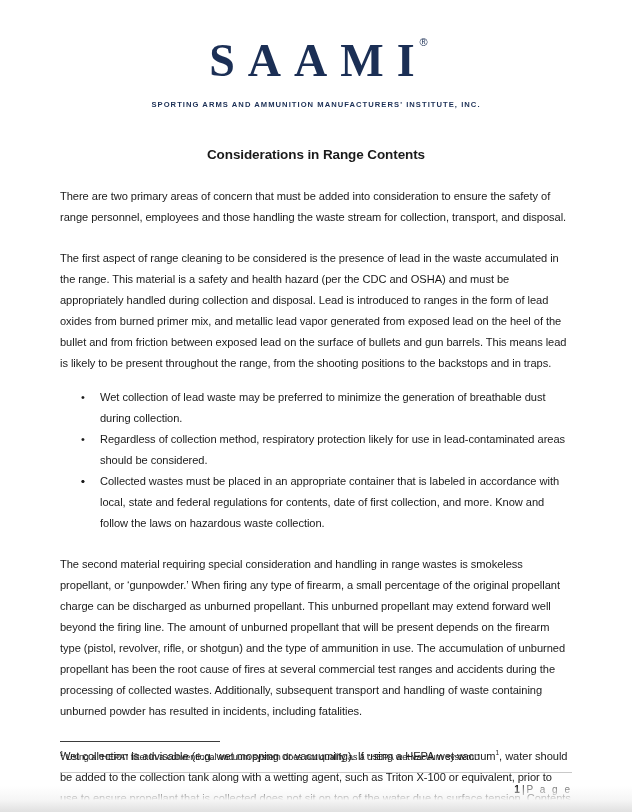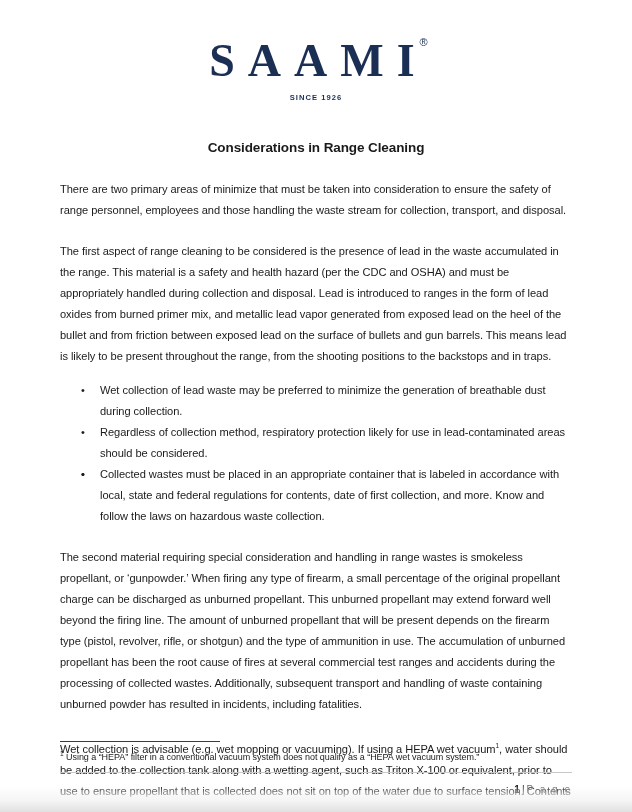--- a/index.html
+++ b/index.html
@@ -173,28 +173,28 @@
     letter-spacing: 2px;
   }
 </style>
 </head>
 <body>
 
 <div class="page">
 
   <div class="letterhead">
     <div class="logo-wordmark"><span>SAAMI</span><span class="logo-reg">®</span></div>
-    <div class="logo-since">SINCE 1926</div>
+    <div class="logo-tagline">SPORTING ARMS AND AMMUNITION MANUFACTURERS' INSTITUTE, INC.</div>
   </div>
 
   <div class="content">
 
-    <h1 class="doc-title">Considerations in Range Cleaning</h1>
-
-    <p class="body-par first-par">There are two primary areas of minimize that must be taken into consideration to ensure the safety of range personnel, employees and those handling the waste stream for collection, transport, and disposal.</p>
+    <h1 class="doc-title">Considerations in Range Contents</h1>
+
+    <p class="body-par first-par">There are two primary areas of concern that must be added into consideration to ensure the safety of range personnel, employees and those handling the waste stream for collection, transport, and disposal.</p>
 
     <p class="body-par">The first aspect of range cleaning to be considered is the presence of lead in the waste accumulated in the range.  This material is a safety and health hazard (per the CDC and OSHA) and must be appropriately handled during collection and disposal.  Lead is introduced to ranges in the form of lead oxides from burned primer mix, and metallic lead vapor generated from exposed lead on the heel of the bullet and from friction between exposed lead on the surface of bullets and gun barrels.  This means lead is likely to be present throughout the range, from the shooting positions to the backstops and in traps.</p>
 
     <ul class="bullets">
       <li>
         <span class="bullet-dot">•</span>
         <span>Wet collection of lead waste may be preferred to minimize the generation of breathable dust during collection.</span>
       </li>
       <li>
         <span class="bullet-dot">•</span>

